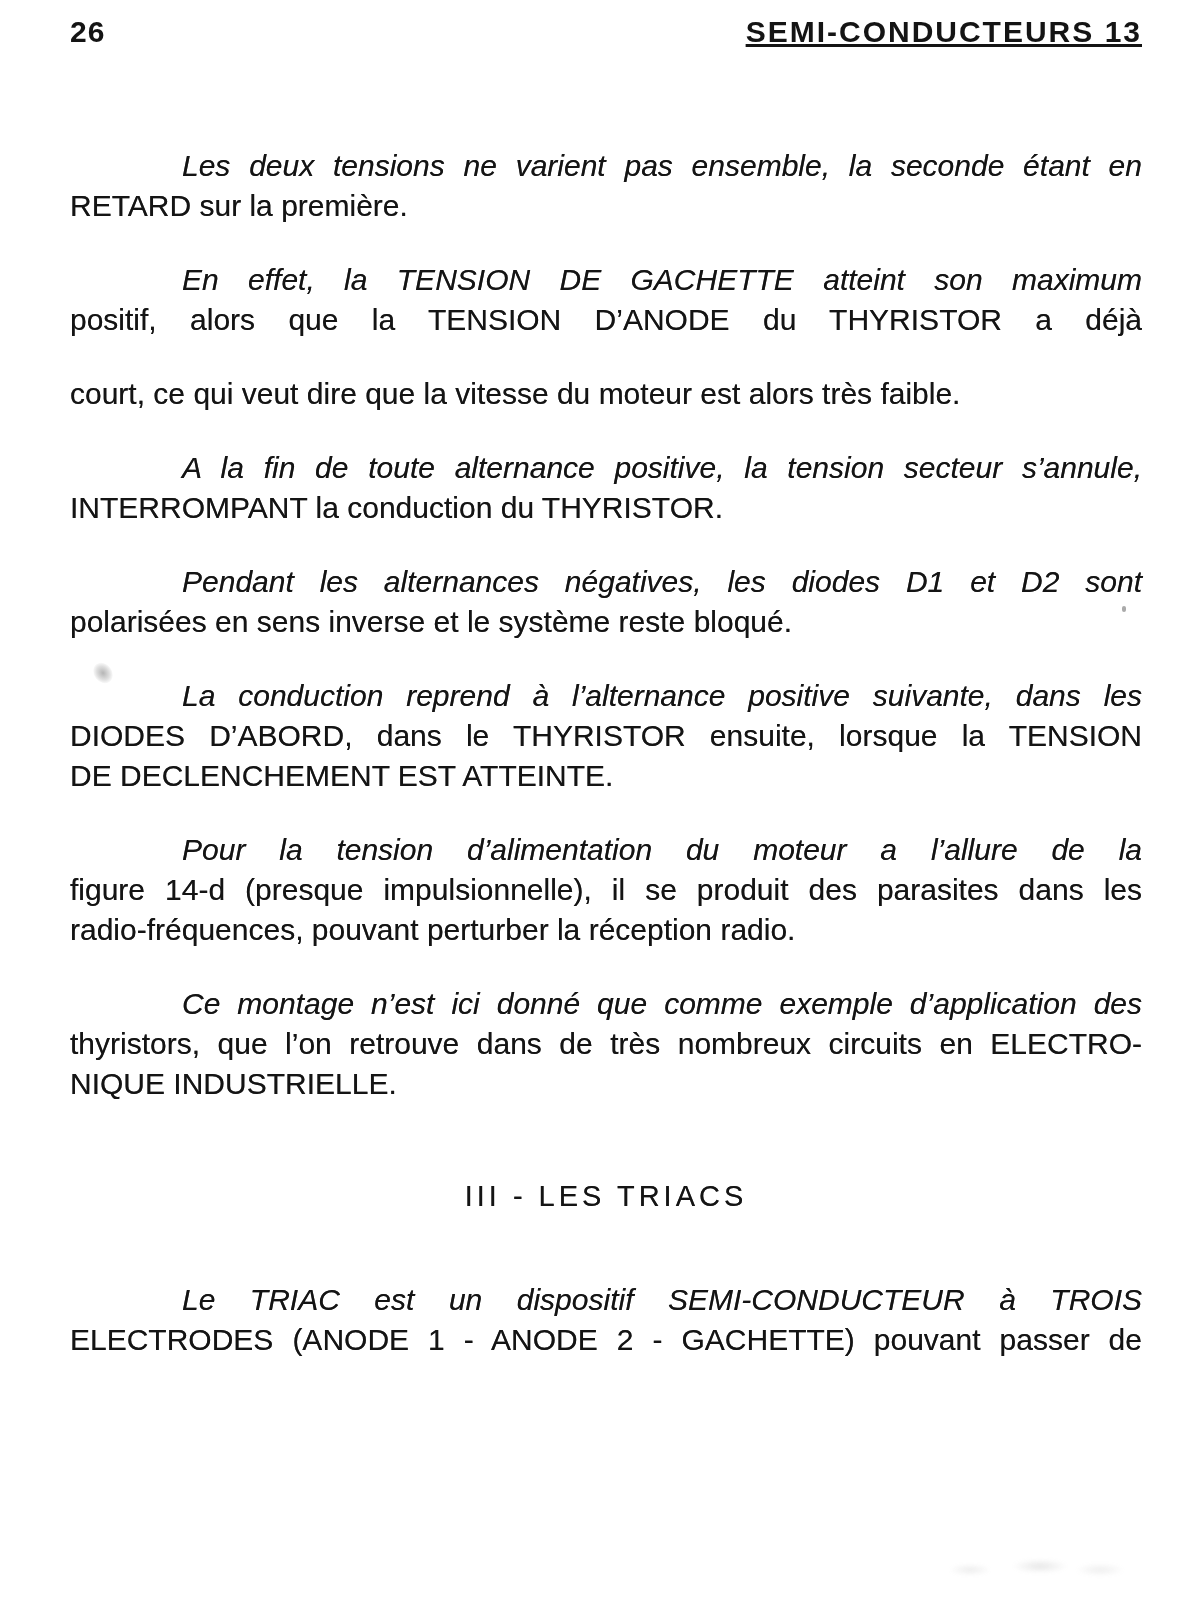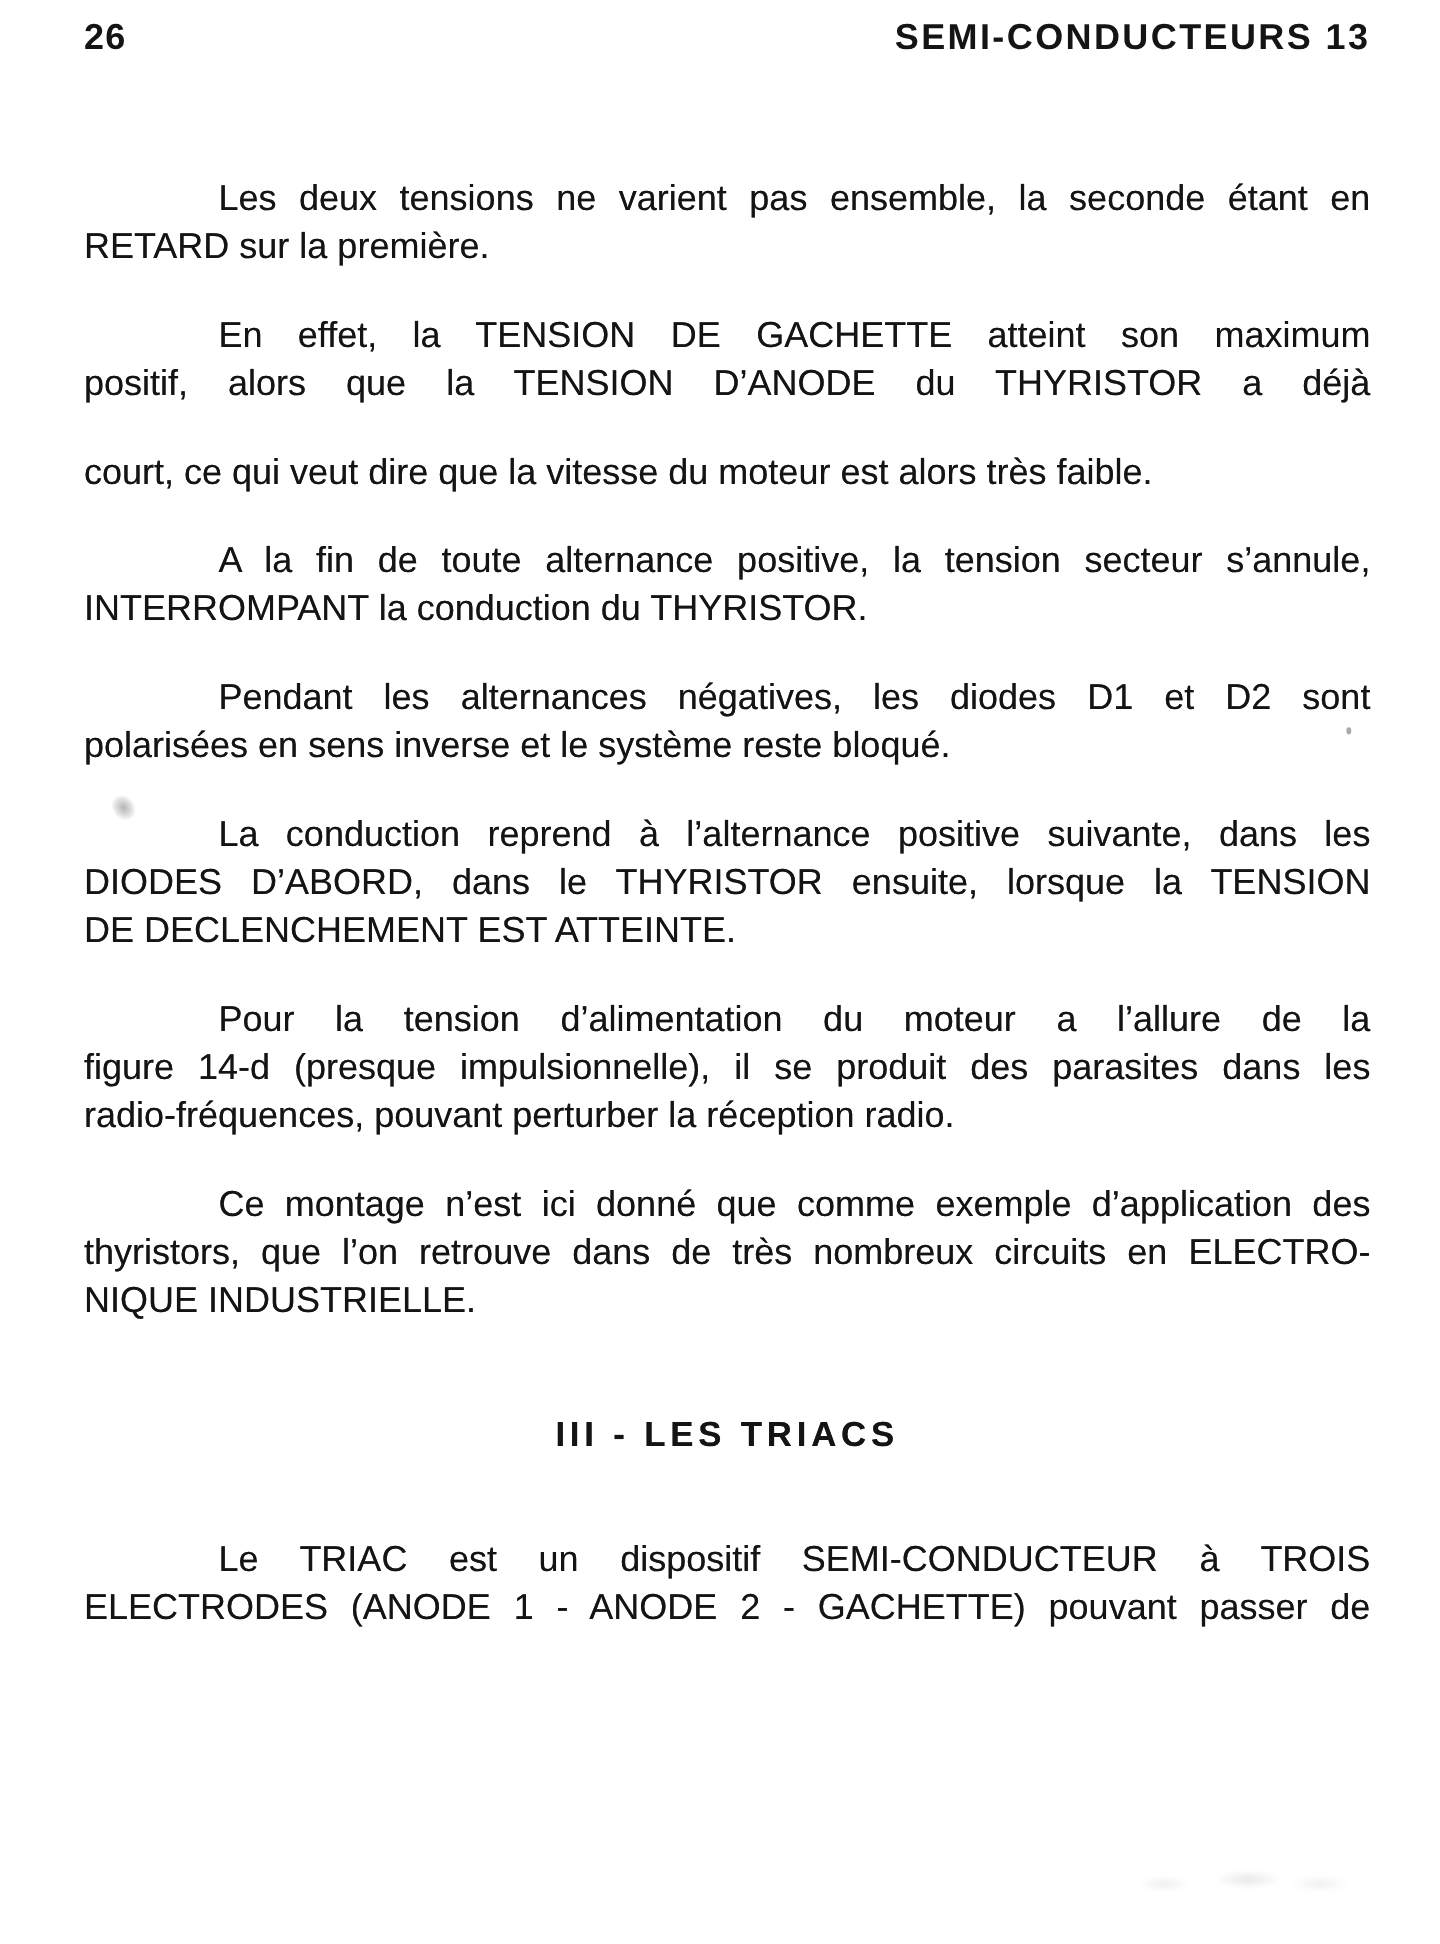--- a/index.html
+++ b/index.html
@@ -25,21 +25,21 @@
     left: 70px;
     width: 1072px;
     display: flex;
     justify-content: space-between;
     align-items: center;
     line-height: 40px;
     font-size: 30px;
     font-weight: 700;
   }
   .pagehead .pagenum { letter-spacing: 1px; }
-  .pagehead .runtitle { letter-spacing: 2px; }
+  .pagehead .runtitle { letter-spacing: 2px; text-decoration: underline; }
 
   
   .textblock {
     position: absolute;
     top: 146px;
     left: 70px;
     width: 1072px;
     font-size: 30px;
     line-height: 40px;
     text-shadow: 0 0 0.4px rgba(0,0,0,0.65);
@@ -48,26 +48,26 @@
   .ln {
     display: block;
     white-space: normal;
     text-align: justify;
     text-align-last: justify;
   }
   .ln.last {
     text-align: center;
     text-align-last: left;
   }
-  .ln.first { text-indent: 112px; }
+  .ln.first { text-indent: 112px; font-style: italic; }
 
   h2.section {
     margin: 72px 0 64px 0;
     font-size: 29px;
-    font-weight: 700;
+    font-weight: 400;
     line-height: 40px;
     text-align: center;
     letter-spacing: 4px;
   }
 
   
   .smudge-small {
     position: absolute;
     left: 94px;
     top: 662px;

